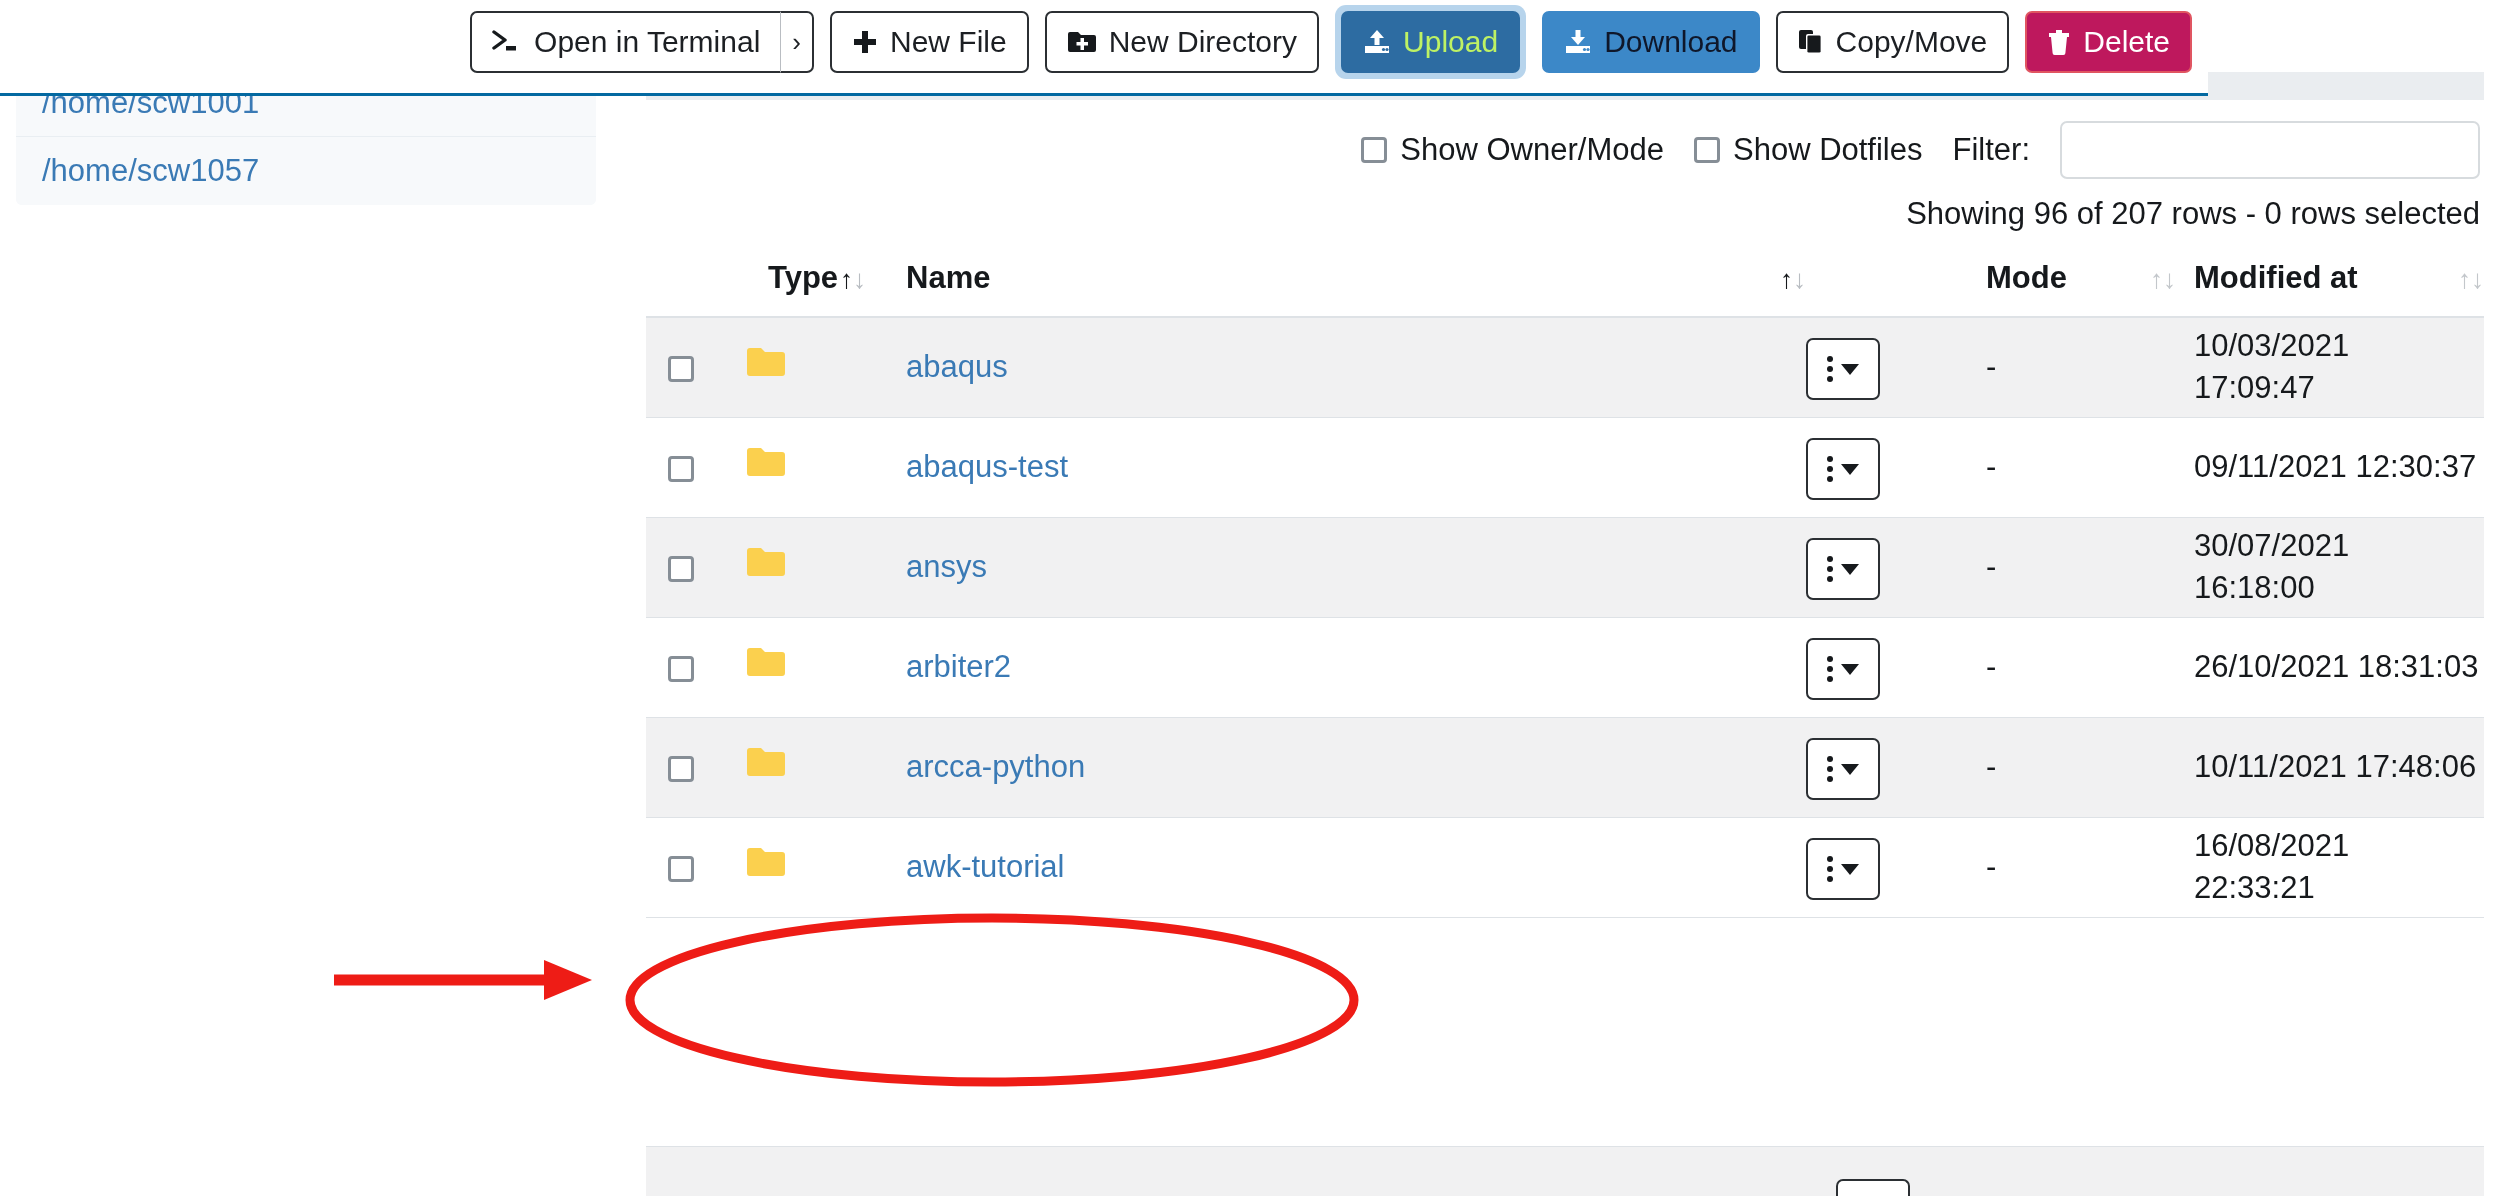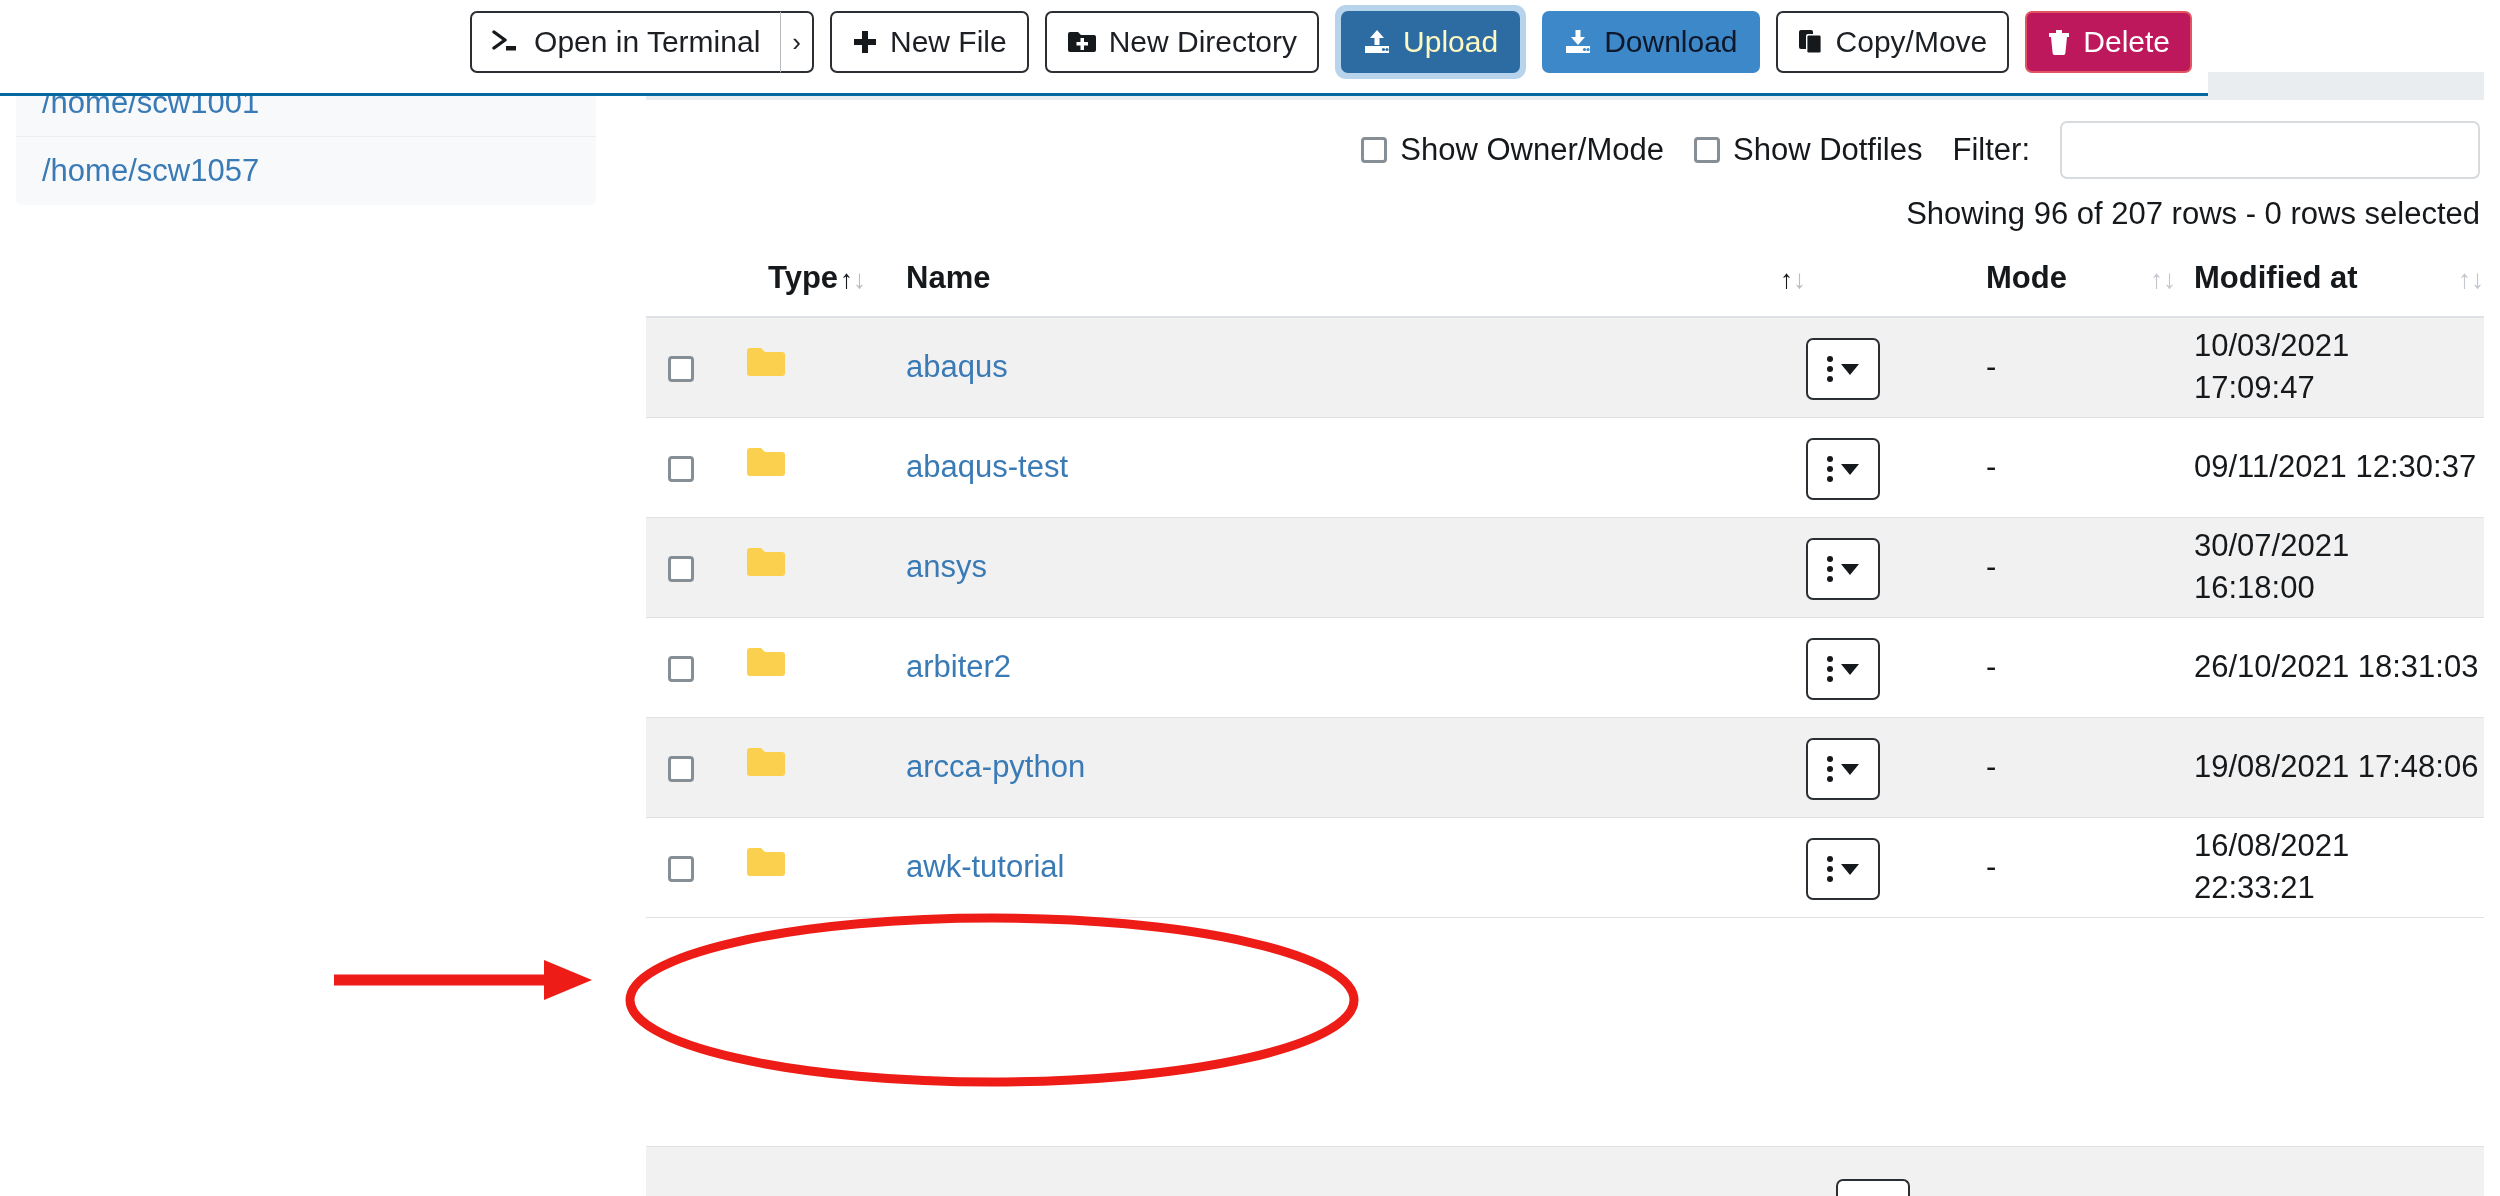--- a/index.html
+++ b/index.html
@@ -85,21 +85,21 @@
     border-right: 1px solid #b9bdc2;
   }
   .btn-group .btn:last-child {
     border-top-left-radius: 0; border-bottom-left-radius: 0;
     border-left: none;
     padding: 0 11px;
   }
   .btn-primary {
     background: #2d6ca2;
     border-color: #2d6ca2;
-    color: #fef9c3;
+    color: #bef264;
   }
   .btn-upload-wrap {
     padding: 6px;
     border-radius: 11px;
     background: #b7d4ec;
     margin: -6px 0;
   }
   .btn-info {
     background: #3c88c8;
     border-color: #3c88c8;
@@ -560,21 +560,21 @@
             <td><span class="kebab">
                 <span class="dots">
                   <i></i>
                   <i></i>
                   <i></i>
                 </span>
                 <span class="caret"></span>
               </span></td>
             <td class="dash-cell">-</td>
             <td class="mod-cell" style="padding-left: 18px;">
-              <div>19/08/2021 17:48:06</div>
+              <div>10/11/2021 17:48:06</div>
             </td>
           </tr>
           <tr class="r-even tall">
             <td><span class="cell-pad" style="display:inline-block;"><span class="row-chk"></span></span></td>
             <td><span class="ico"><svg width="40" height="32" viewBox="0 0 40 32">
                   <path d="M1 4 a3 3 0 0 1 3-3 h11 l4 4 h17 a3 3 0 0 1 3 3 v18 a3 3 0 0 1 -3 3 h-32 a3 3 0 0 1 -3 -3 z" fill="#fbd04e"></path>
                 </svg></span></td>
             <td><a class="fname" href="#">awk-tutorial</a></td>
             <td><span class="kebab">
                 <span class="dots">

